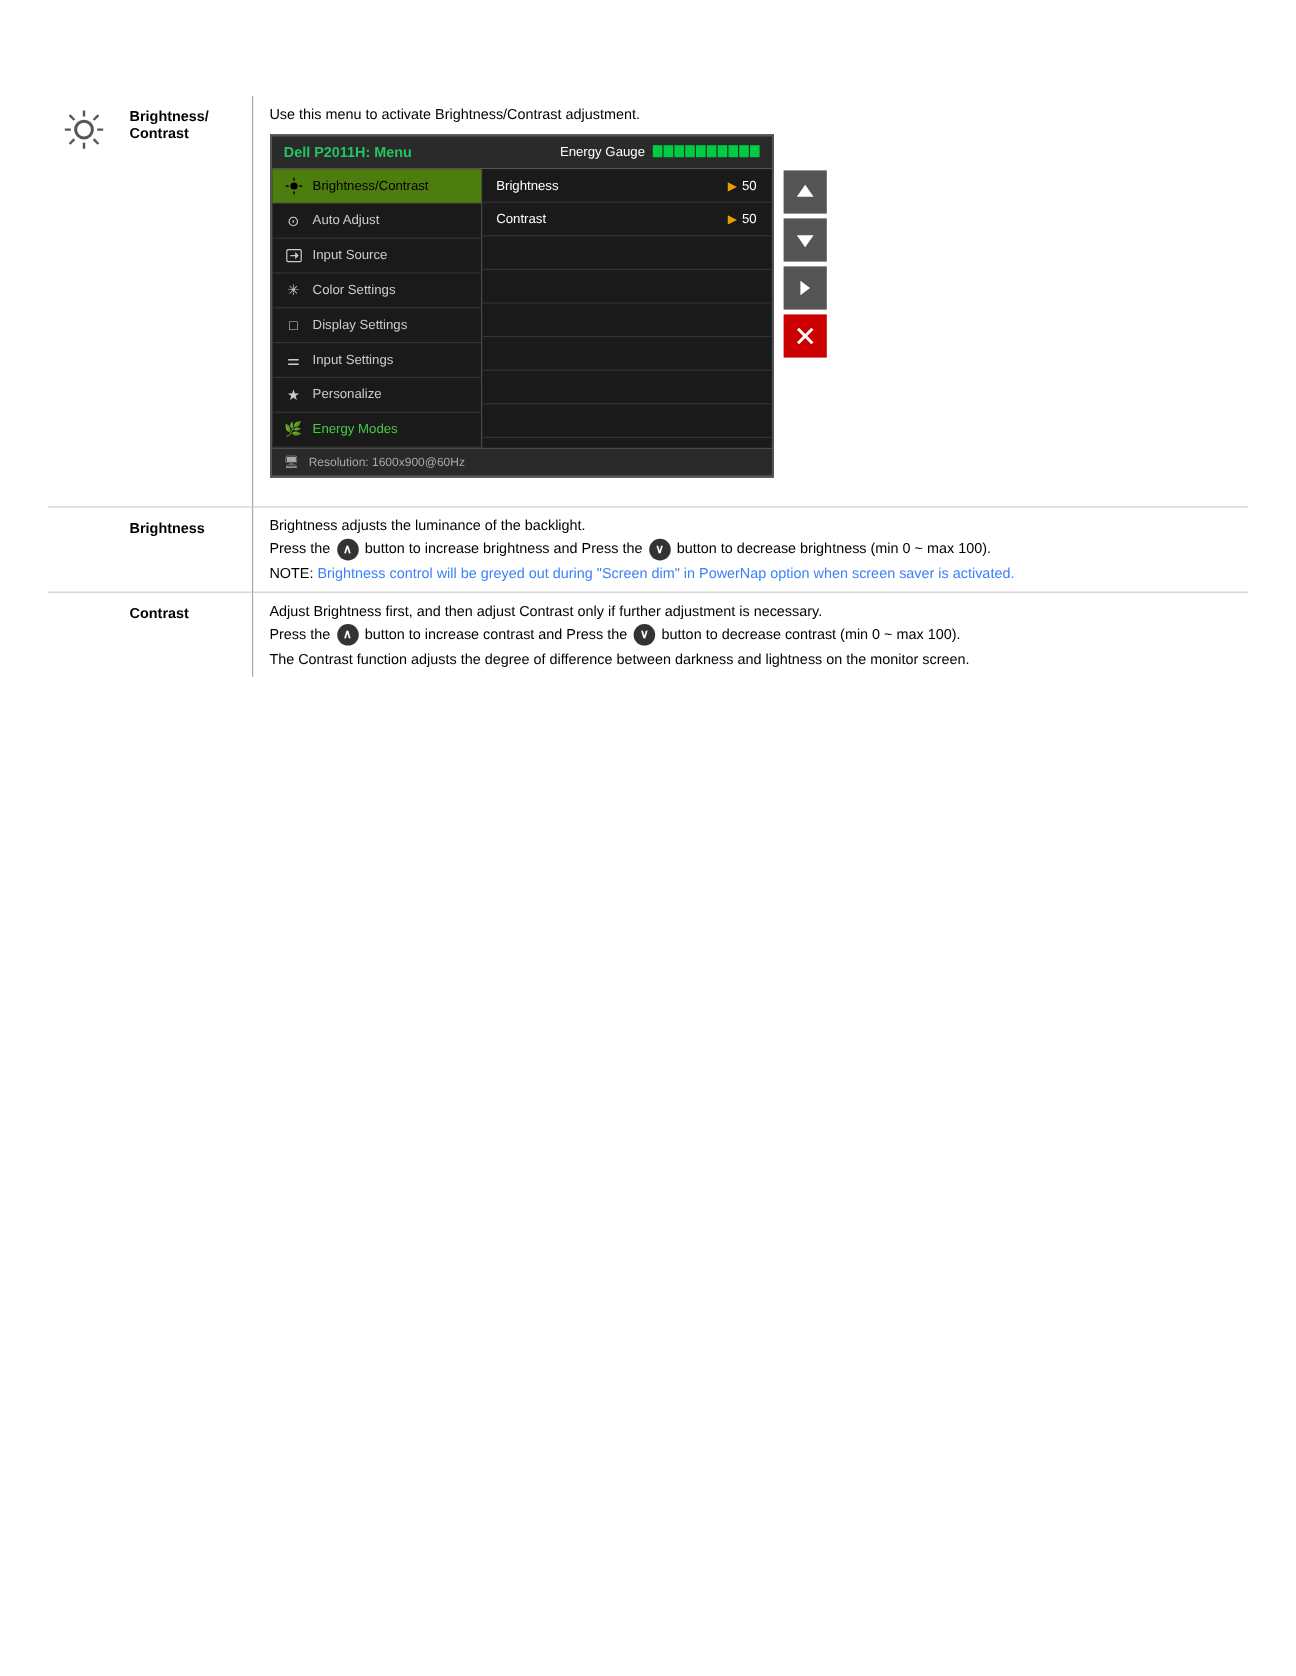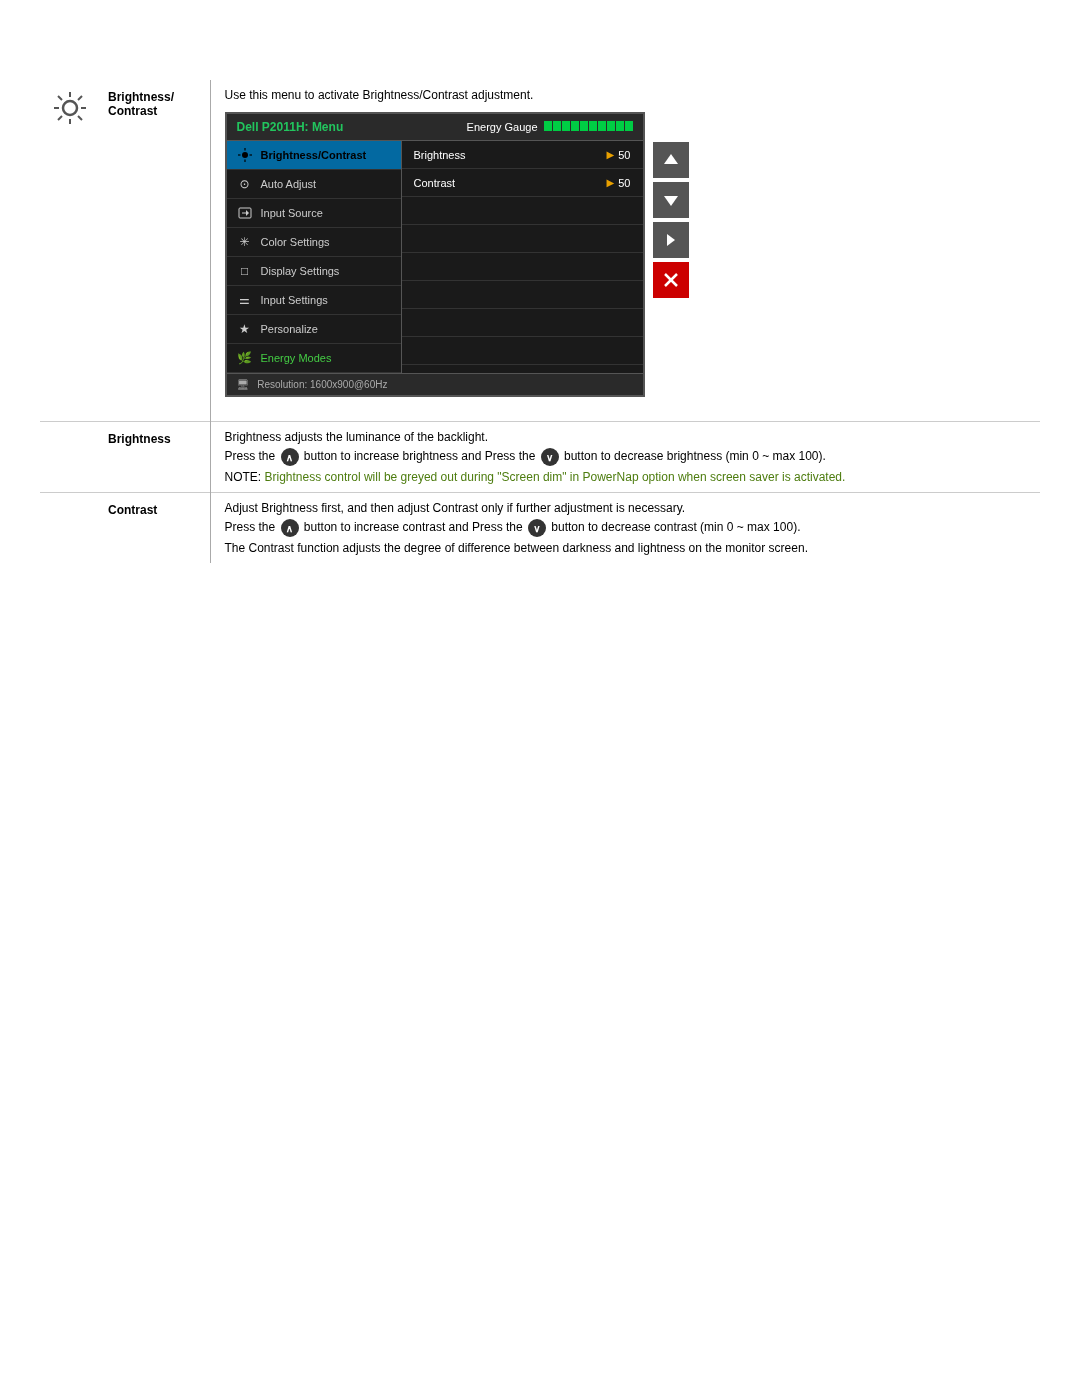--- a/index.html
+++ b/index.html
@@ -81,23 +81,23 @@
       gap: 8px;
       padding: 6px 10px;
       cursor: pointer;
       font-size: 11px;
       color: #ccc;
       border-bottom: 1px solid #333;
       min-height: 28px;
     }
 
     .osd-menu-item.active {
-      background: #0369a1;
+      background: #4d7c0f;
       color: #000;
-      font-weight: bold;
+      font-weight: normal;
     }
 
     .osd-menu-item.energy-modes {
       color: #44cc44;
     }
 
     .osd-menu-icon {
       width: 16px;
       height: 16px;
       display: flex;
@@ -182,21 +182,21 @@
     .nav-btn.down-btn { background: #555; }
     .nav-btn.right-btn { background: #555; }
     .nav-btn.close-btn { background: #cc0000; }
 
     .note-bold {
       font-weight: normal;
       color: #000;
     }
 
     .note-text {
-      color: #4d7c0f;
+      color: #3b82f6;
     }
 
     .circle-btn-up {
       display: inline-flex;
       align-items: center;
       justify-content: center;
       width: 18px;
       height: 18px;
       border-radius: 50%;
       background: #333;

